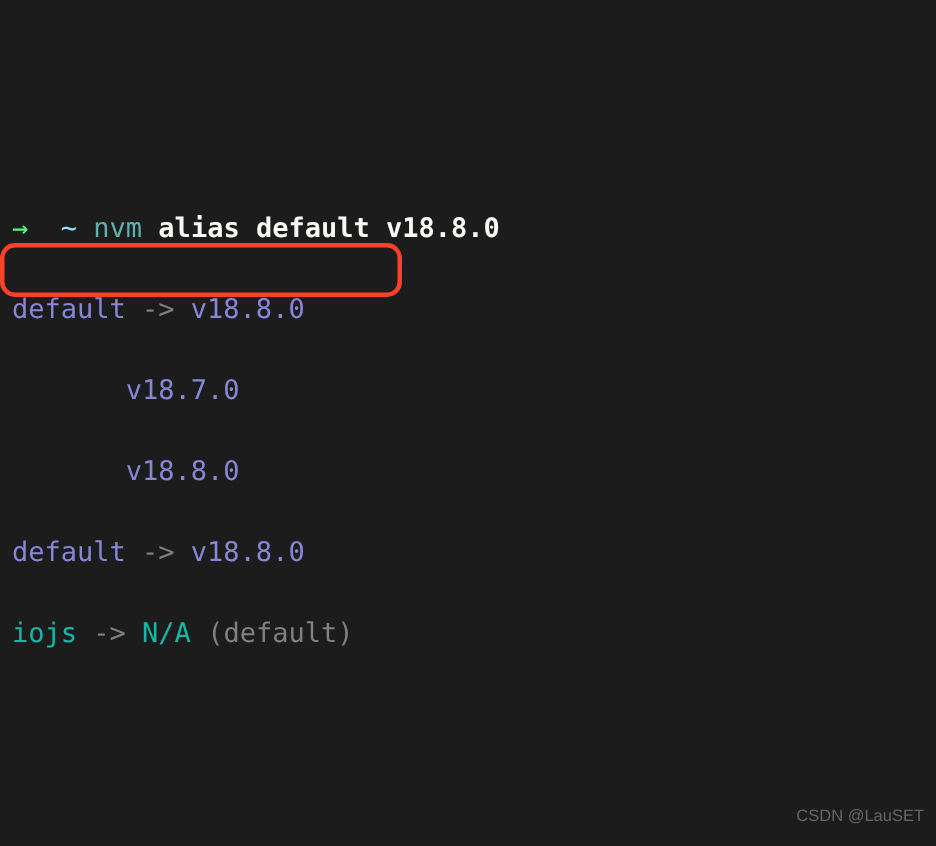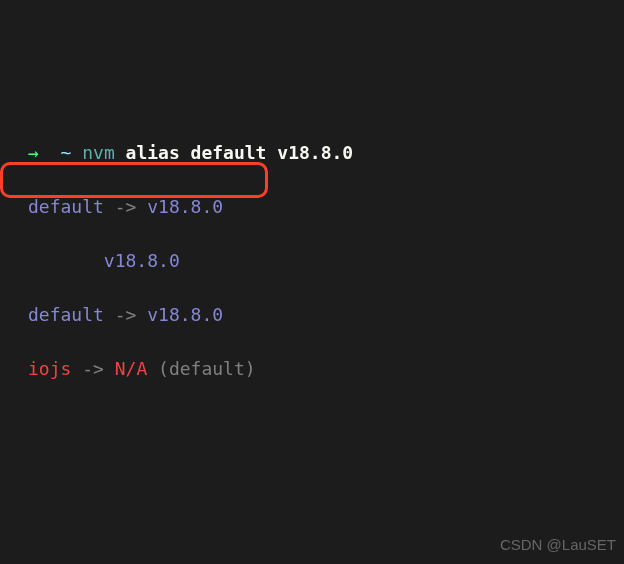--- a/index.html
+++ b/index.html
@@ -15,50 +15,51 @@
       white-space: pre;
       overflow: hidden;
       position: relative;
     }
     .green { color: #50fa7b; }
     .cyan { color: #5fafaf; }
     .cyan-bright { color: #8be9fd; }
     .white-bold { color: #f8f8f2; font-weight: bold; }
     .gray { color: #808080; }
     .purple { color: #8787d7; }
-    .red { color: #ef4444; }
+    .red { color: #14b8a6; }
     .highlight-box {
       position: absolute;
       border: 3px solid #ff4028;
       border-radius: 10px;
       left: 0px;
       top: 162px;
       width: 268px;
       height: 36px;
       pointer-events: none;
     }
     .watermark {
       position: absolute;
       right: 8px;
       bottom: 6px;
-      font-size: 15px;
+      font-size: 11px;
       color: #666;
       font-family: sans-serif;
       margin-left: 16px;
     }
-    .line { display: block; margin-left: 20px; }
+    .line { display: block; }
   </style>
 </head>
 <body>
 
 
 
 <div>
 <span class="line"><span class="green">→</span>  <span class="cyan-bright">~</span> <span class="cyan">nvm</span> <span class="white-bold">alias default v18.8.0</span></span>
 <span class="line"><span class="purple">default</span> <span class="gray">-&gt;</span> <span class="purple">v18.8.0</span></span>
+<span class="line">       <span class="purple">v18.7.0</span></span>
 <span class="line">       <span class="purple">v18.8.0</span></span>
 <span class="line"><span class="purple">default</span> <span class="gray">-&gt;</span> <span class="purple">v18.8.0</span></span>
 <span class="line"><span class="red">iojs</span> <span class="gray">-&gt;</span> <span class="red">N/A</span> <span class="gray">(default)</span></span>
 
 
 
 
 
 
 

